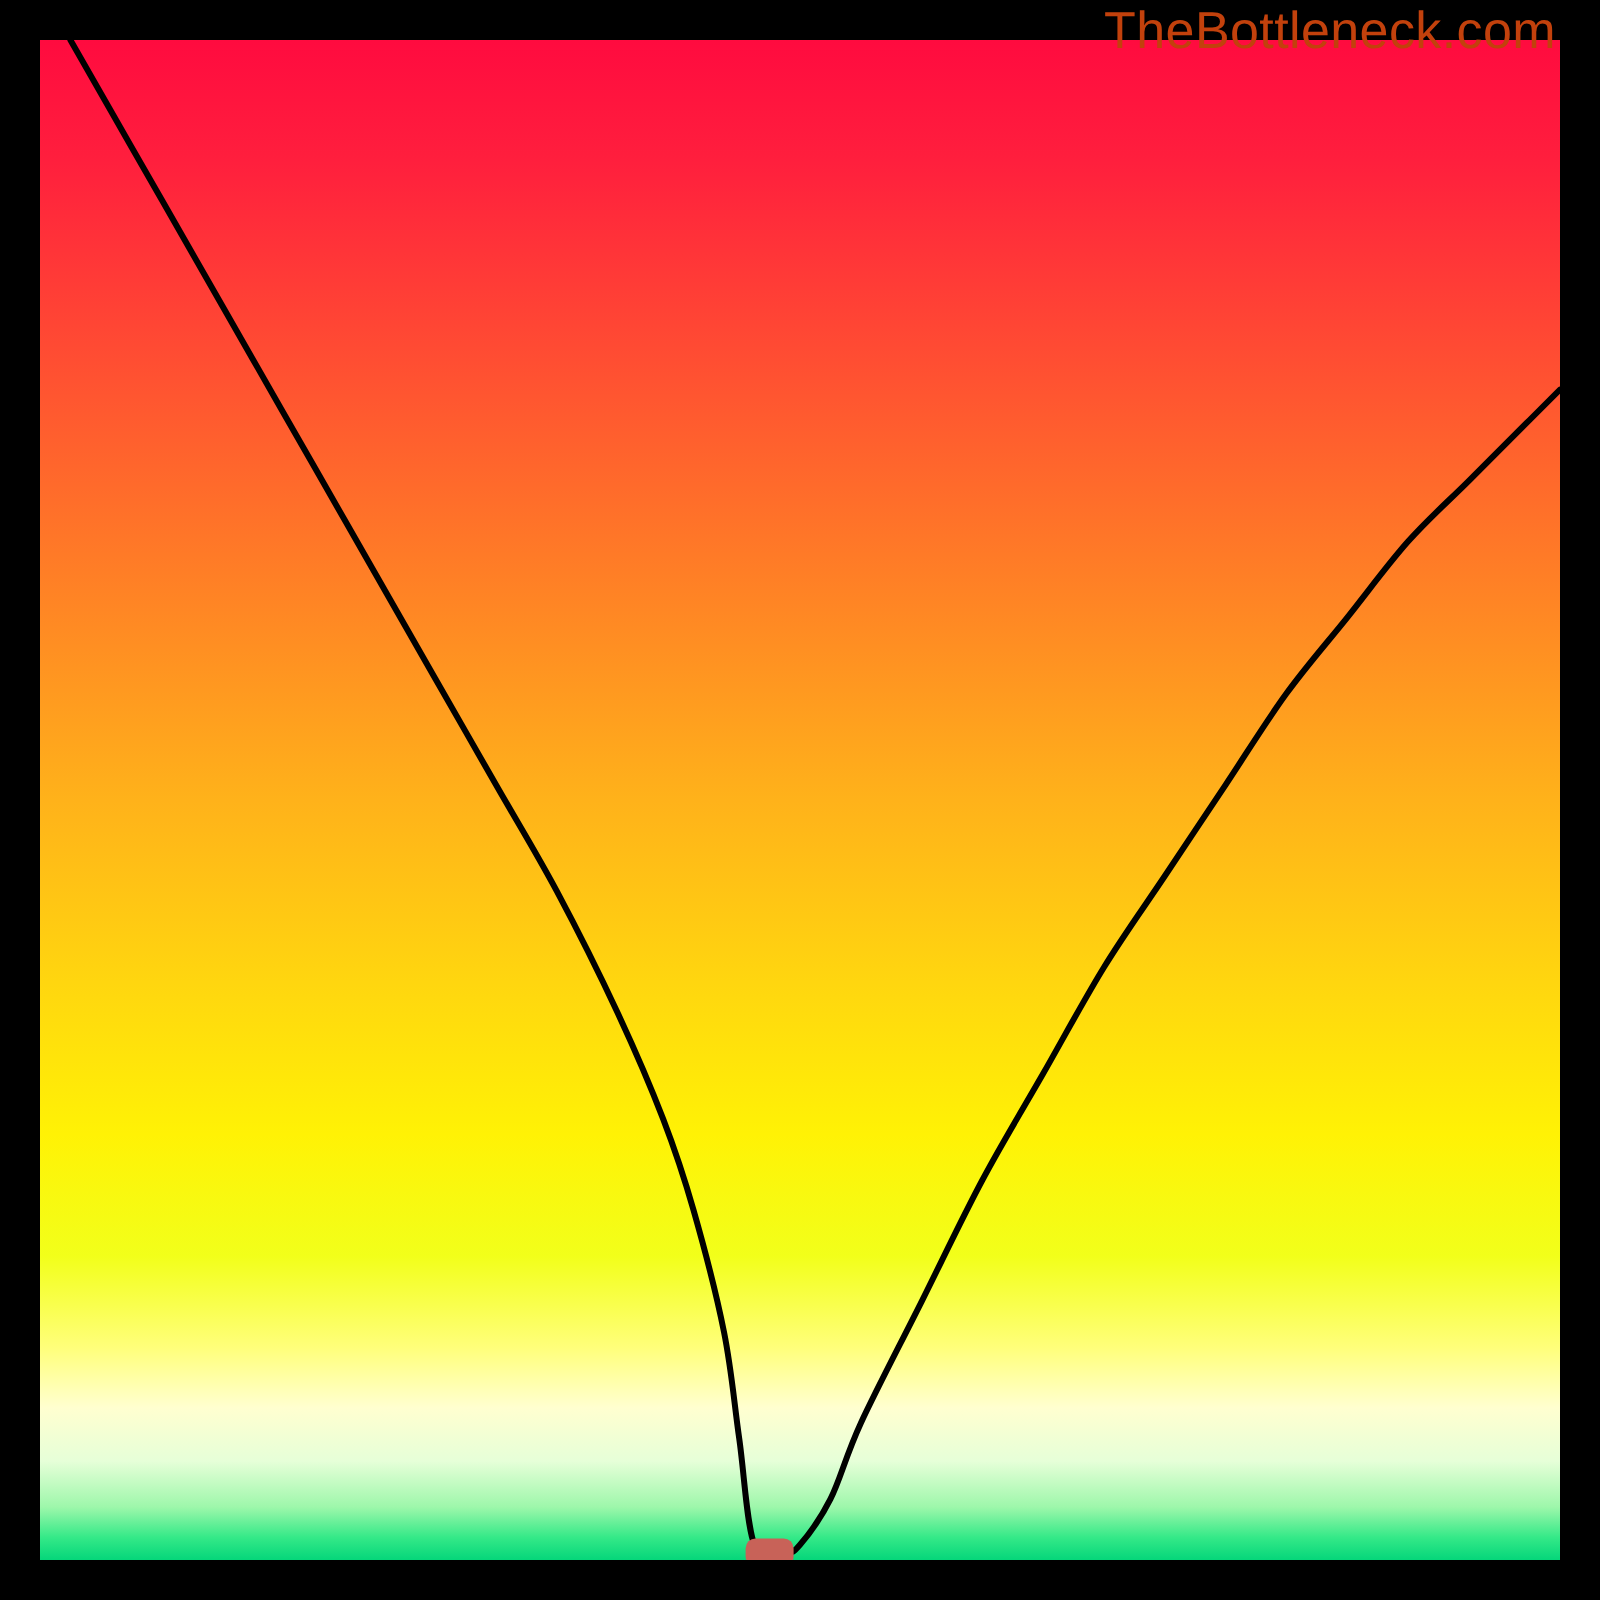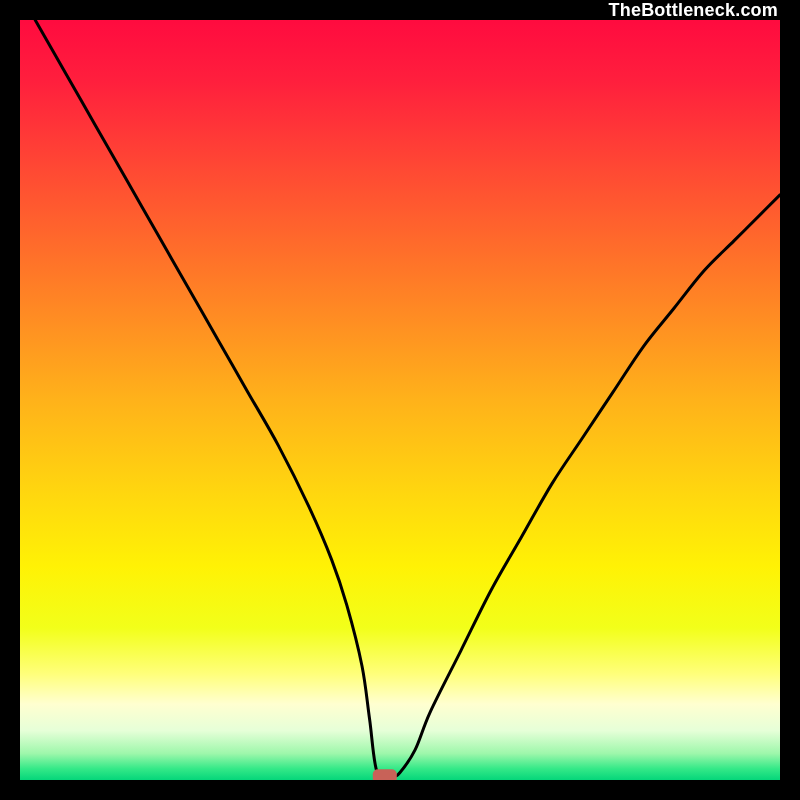--- a/index.html
+++ b/index.html
@@ -24,23 +24,23 @@
     top: 20px;
     width: 760px;
     height: 760px;
     overflow: hidden;
   }
   .watermark {
     position: absolute;
     top: 0px;
     right: 22px;
     font-family: Arial, Helvetica, sans-serif;
-    font-size: 18px;
-    font-weight: 700;
-    color: #ffffff;
+    font-size: 26px;
+    font-weight: 400;
+    color: #c2410c;
     letter-spacing: 0.2px;
     pointer-events: none;
     z-index: 5;
   }
   svg { display:block; }
 </style>
 </head>
 <body>
 
 <div class="frame">

